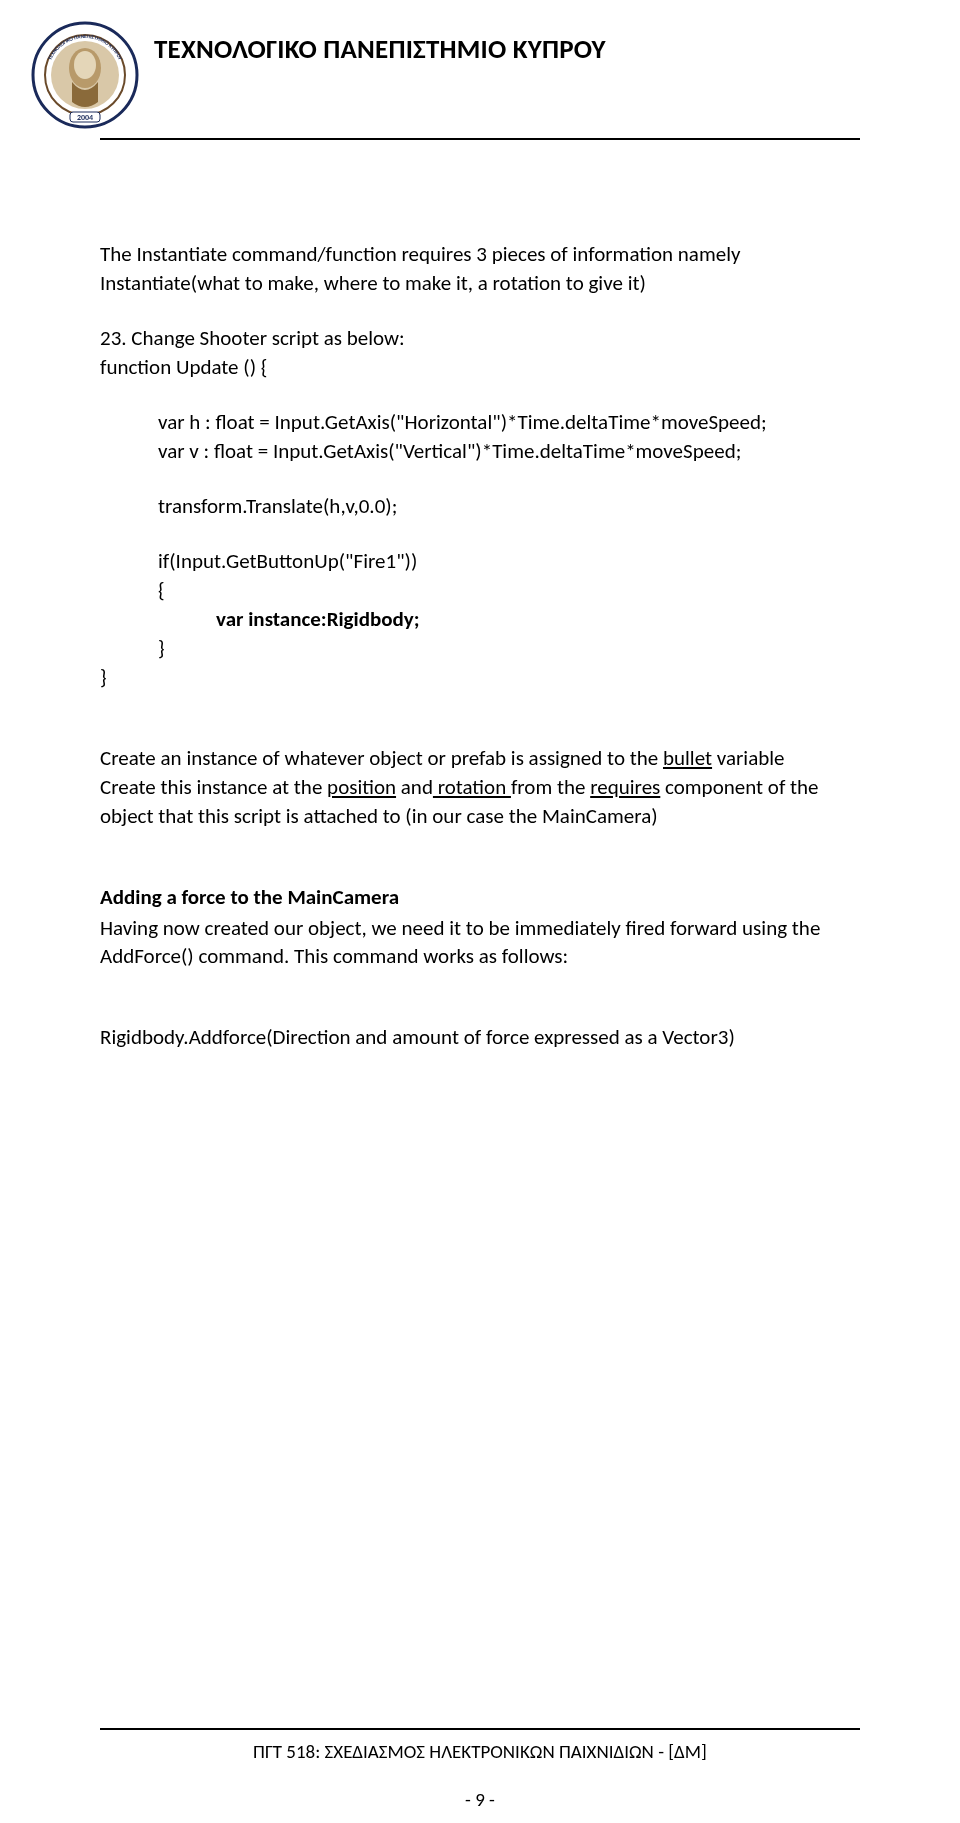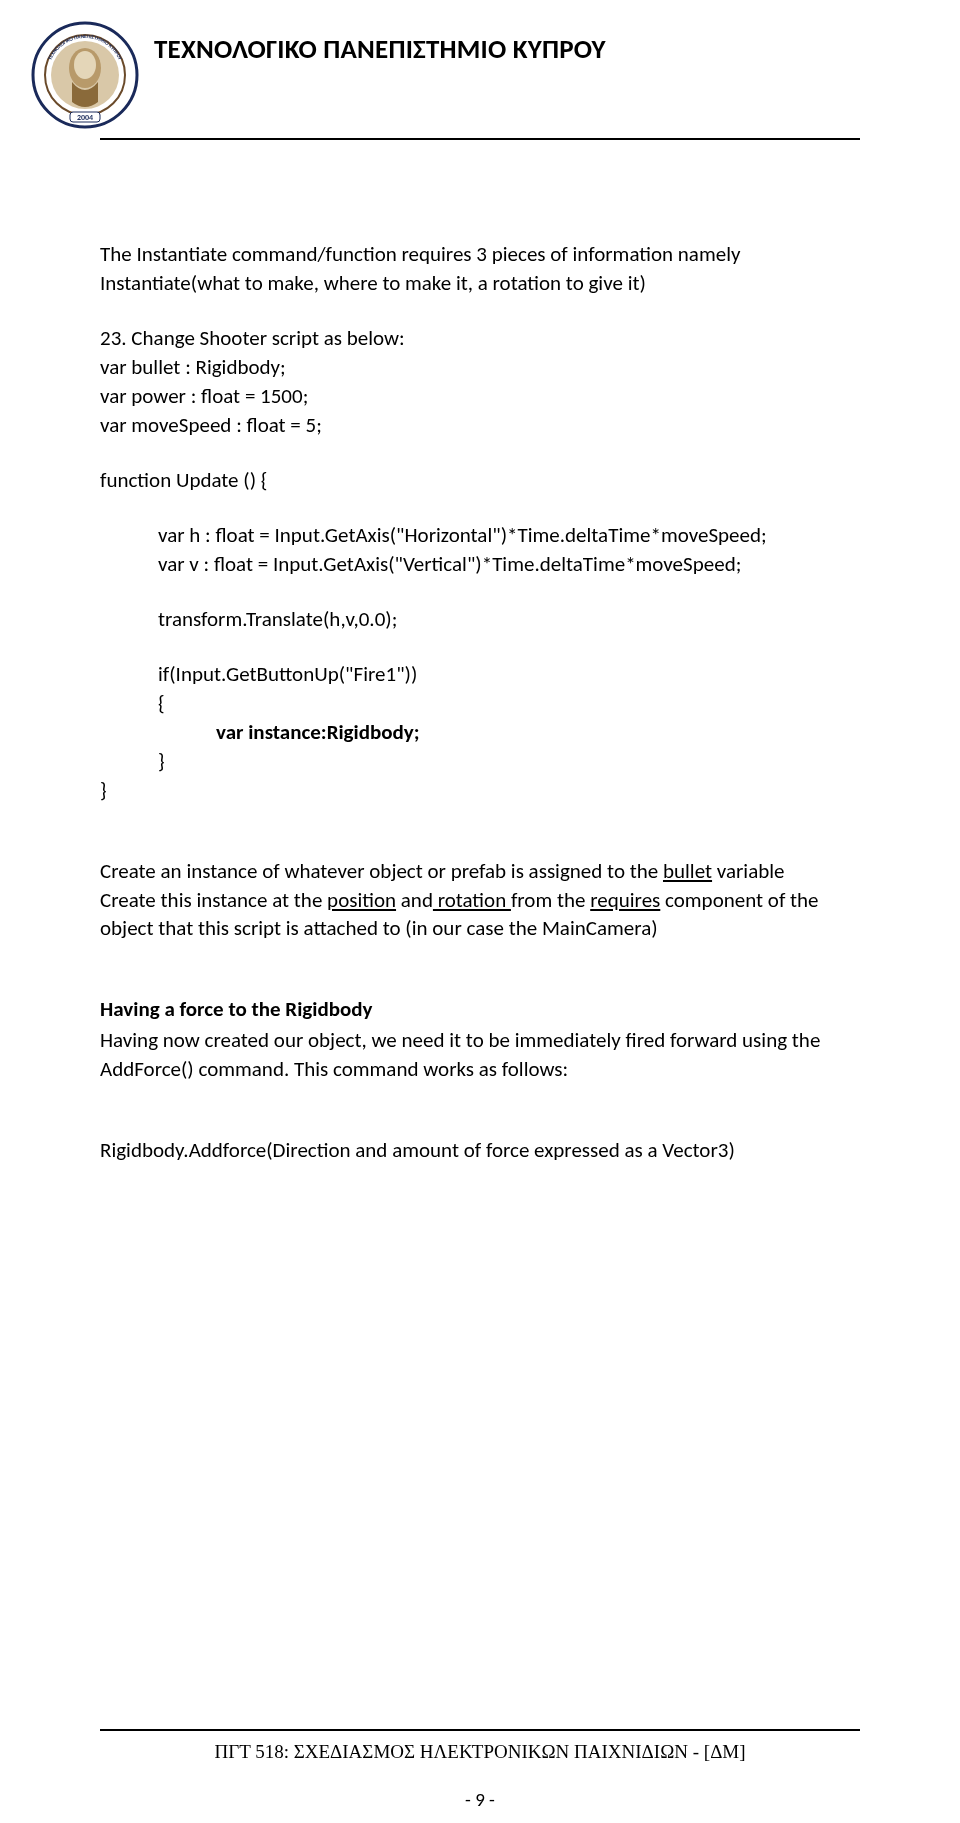--- a/index.html
+++ b/index.html
@@ -23,21 +23,21 @@
   .code-block { margin-bottom: 26px; }
   .code-line { white-space: pre-wrap; }
   .indent1 { padding-left: 58px; }
   .indent2 { padding-left: 116px; }
 
   .bold { font-weight: 700; }
   .u { text-decoration: underline; }
 
   .vspace-sm { height: 26px; }
 
-  .footer { position: absolute; bottom: 60px; left: 100px; right: 100px; text-align: center; font-family: Liberation Serif, serif; }
+  .footer { position: absolute; bottom: 60px; left: 100px; right: 100px; text-align: center; }
   .footer-rule { border: none; border-top: 2px solid #000; margin-bottom: 10px; }
   .footer-text { font-size: 19px; font-weight: 400; }
   .pagenum { position: absolute; bottom: 12px; left: 0; right: 0; text-align: center; font-size: 19px; }
 </style>
 </head>
 <body>
 
 <div class="page">
 
   <div class="header">
@@ -65,25 +65,20 @@
   <div class="content">
 
     <div class="para italic">The Instantiate command/function requires 3 pieces of information namely Instantiate(what to make, where to make it, a rotation to give it)</div>
 
     <div class="para nogap">
       <span>23.</span>
       <span> </span>
       <span>Change Shooter script as below:</span>
     </div>
 
-    <div class="code-block">
-      <div class="code-line">var bullet : Rigidbody;</div>
-      <div class="code-line">var power : float = 1500;</div>
-      <div class="code-line">var moveSpeed : float = 5;</div>
-    </div>
 
     <div class="code-block">
       <div class="code-line">function Update () {</div>
     </div>
 
     <div class="code-block">
       <div class="code-line indent1">var h : float = Input.GetAxis("Horizontal")*Time.deltaTime*moveSpeed;</div>
       <div class="code-line indent1">var v : float = Input.GetAxis("Vertical")*Time.deltaTime*moveSpeed;</div>
     </div>
 
@@ -103,21 +98,21 @@
 
     <div class="para nogap italic">
       <span>Create an instance of whatever object or prefab is assigned to the </span><span class="u">bullet</span><span> variable</span>
     </div>
     <div class="para italic">
       <span>Create this instance at the </span><span class="u">position</span><span> and</span><span class="u"> rotation </span><span> from the </span><span class="u">requires</span><span> component of the object that this script is attached to (in our case the MainCamera)</span>
     </div>
 
     <div class="vspace-sm"></div>
 
-    <div class="sec-title">Having a force to the Rigidbody</div>
+    <div class="sec-title">Adding a force to the MainCamera</div>
     <div class="para italic">Having now created our object, we need it to be immediately fired forward using the AddForce() command. This command works as follows:</div>
 
     <div class="vspace-sm"></div>
 
     <div class="para italic">Rigidbody.Addforce(Direction and amount of force expressed as a Vector3)</div>
 
   </div>
 
   <div class="footer">
     <hr class="footer-rule">

